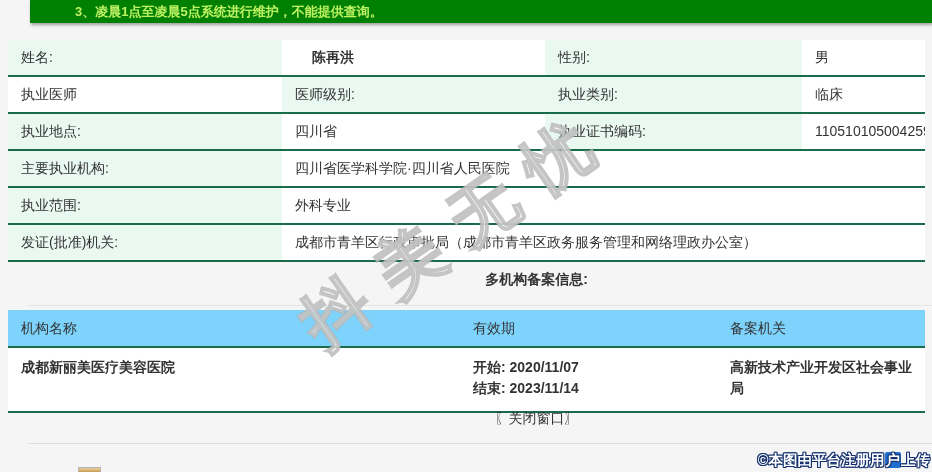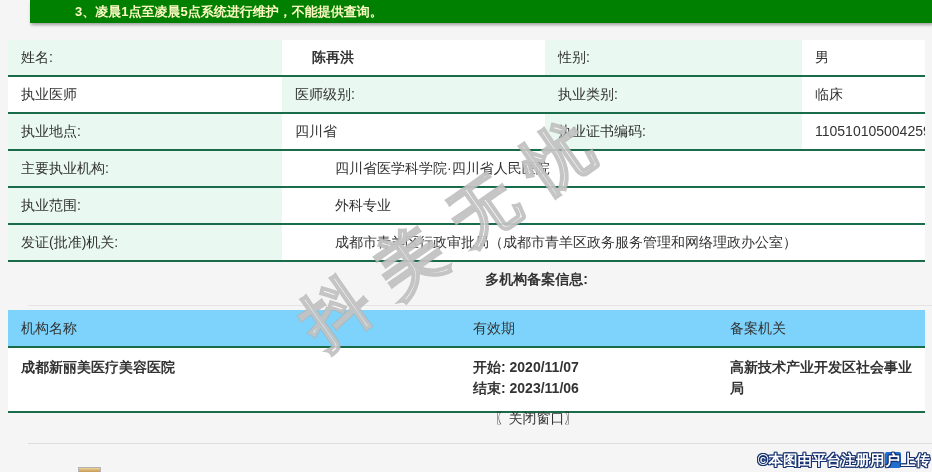--- a/index.html
+++ b/index.html
@@ -10,31 +10,31 @@
     font-family:"Liberation Sans","DejaVu Sans",sans-serif;
     font-size:14px;
     color:#333;
     overflow:hidden;
   }
   
   .notice-bar {
     position:absolute; left:30px; top:0; width:902px; height:23px;
     background:#008000;
     box-shadow:1px 2px 3px rgba(0,0,0,.35);
-    color:#fef9c3; font-weight:bold; font-size:13px;
+    color:#bef264; font-weight:bold; font-size:13px;
     line-height:23px; padding-left:45px;
     white-space:nowrap; overflow:hidden;
   }
   
   .details { position:absolute; left:8px; top:40px; width:917px; }
   .drow {
     display:grid; grid-template-columns:274px 263px 257px 123px;
     background:#fff; border-bottom:2px solid #1a6b4a;
   }
-  .drow.span2 { grid-template-columns:274px 643px;gap:40px; }
+  .drow.span2 { grid-template-columns:274px 643px; }
   .cell {
     height:35px; line-height:35px; padding-left:13px;
     white-space:nowrap; overflow:hidden;
   }
   .lbl { background:#e9f8f1; font-weight:normal; }
   .bold { font-weight:bold;margin-left:17px; }
   
   .section-title {
     position:absolute; top:271px; left:8px; width:917px;
     text-align:center; font-weight:bold;
@@ -143,21 +143,21 @@
 <div class="filing">
   <div class="fheader">
     <div>机构名称</div>
     <div>有效期</div>
     <div>备案机关</div>
   </div>
   <div class="frow">
     <div>成都新丽美医疗美容医院</div>
     <div>
       <div>开始: 2020/11/07</div>
-      <div>结束: 2023/11/06</div>
+      <div>结束: 2023/11/14</div>
     </div>
     <div>高新技术产业开发区社会事业局</div>
   </div>
 </div>
 
 <div class="close-link">〖关闭窗口〗</div>
 
 <div class="bottom-divider"></div>
 
 <div class="credit"><span>©本图由平台注册用</span><span class="chip">户</span><span>上传</span></div>

